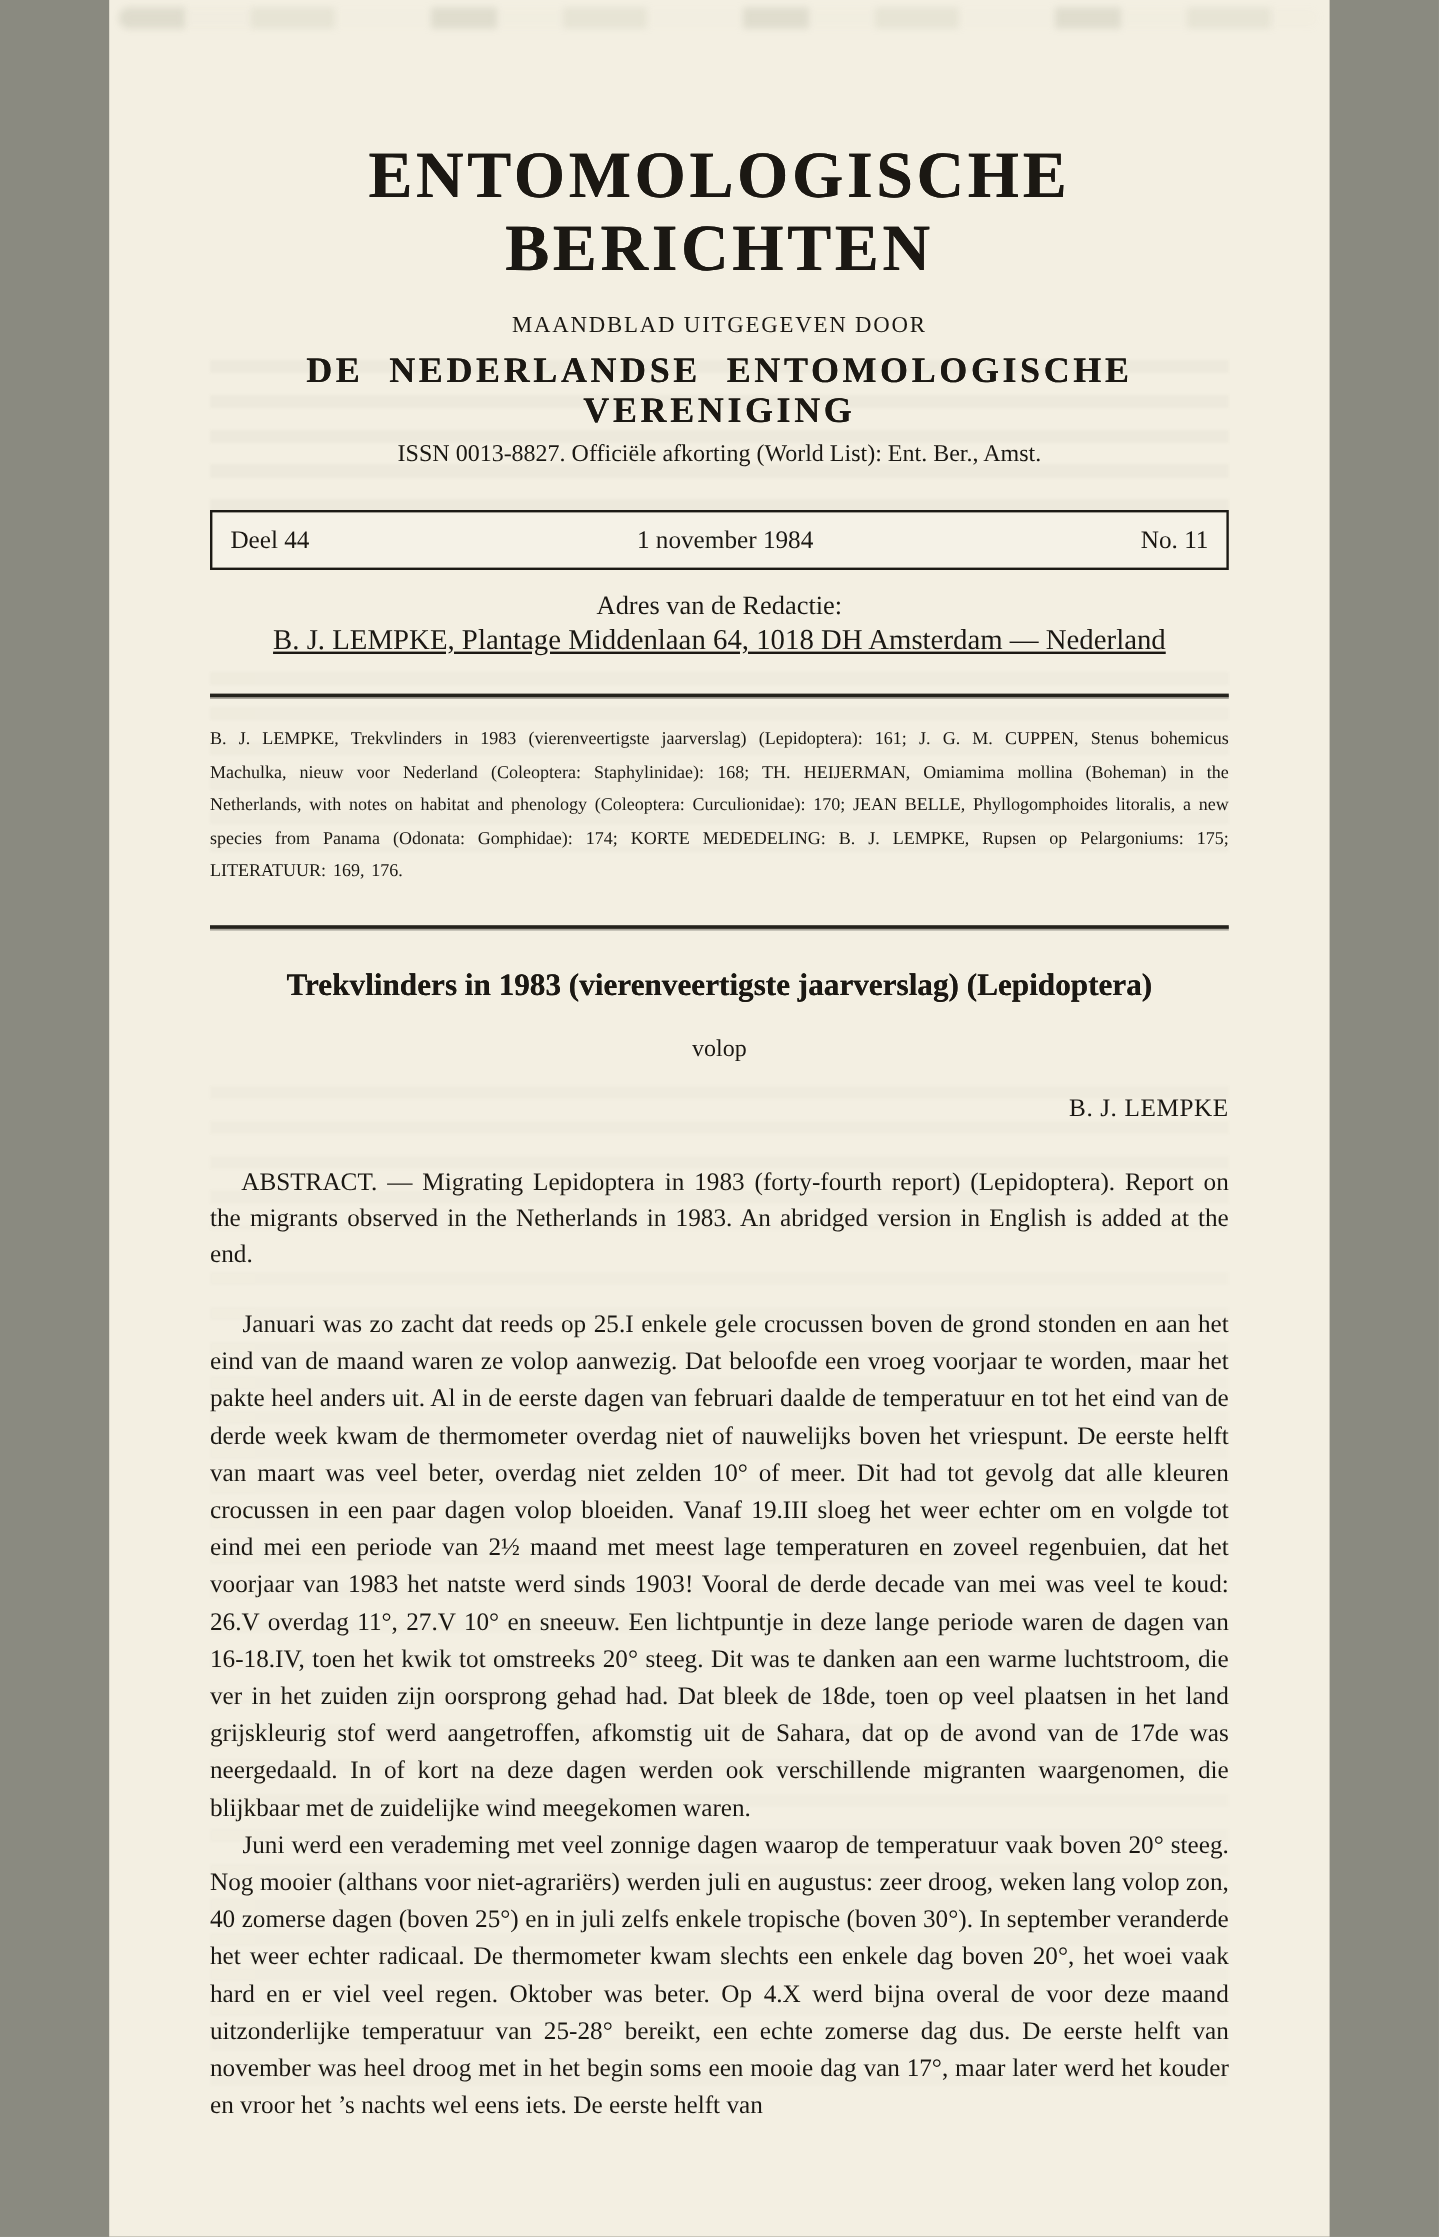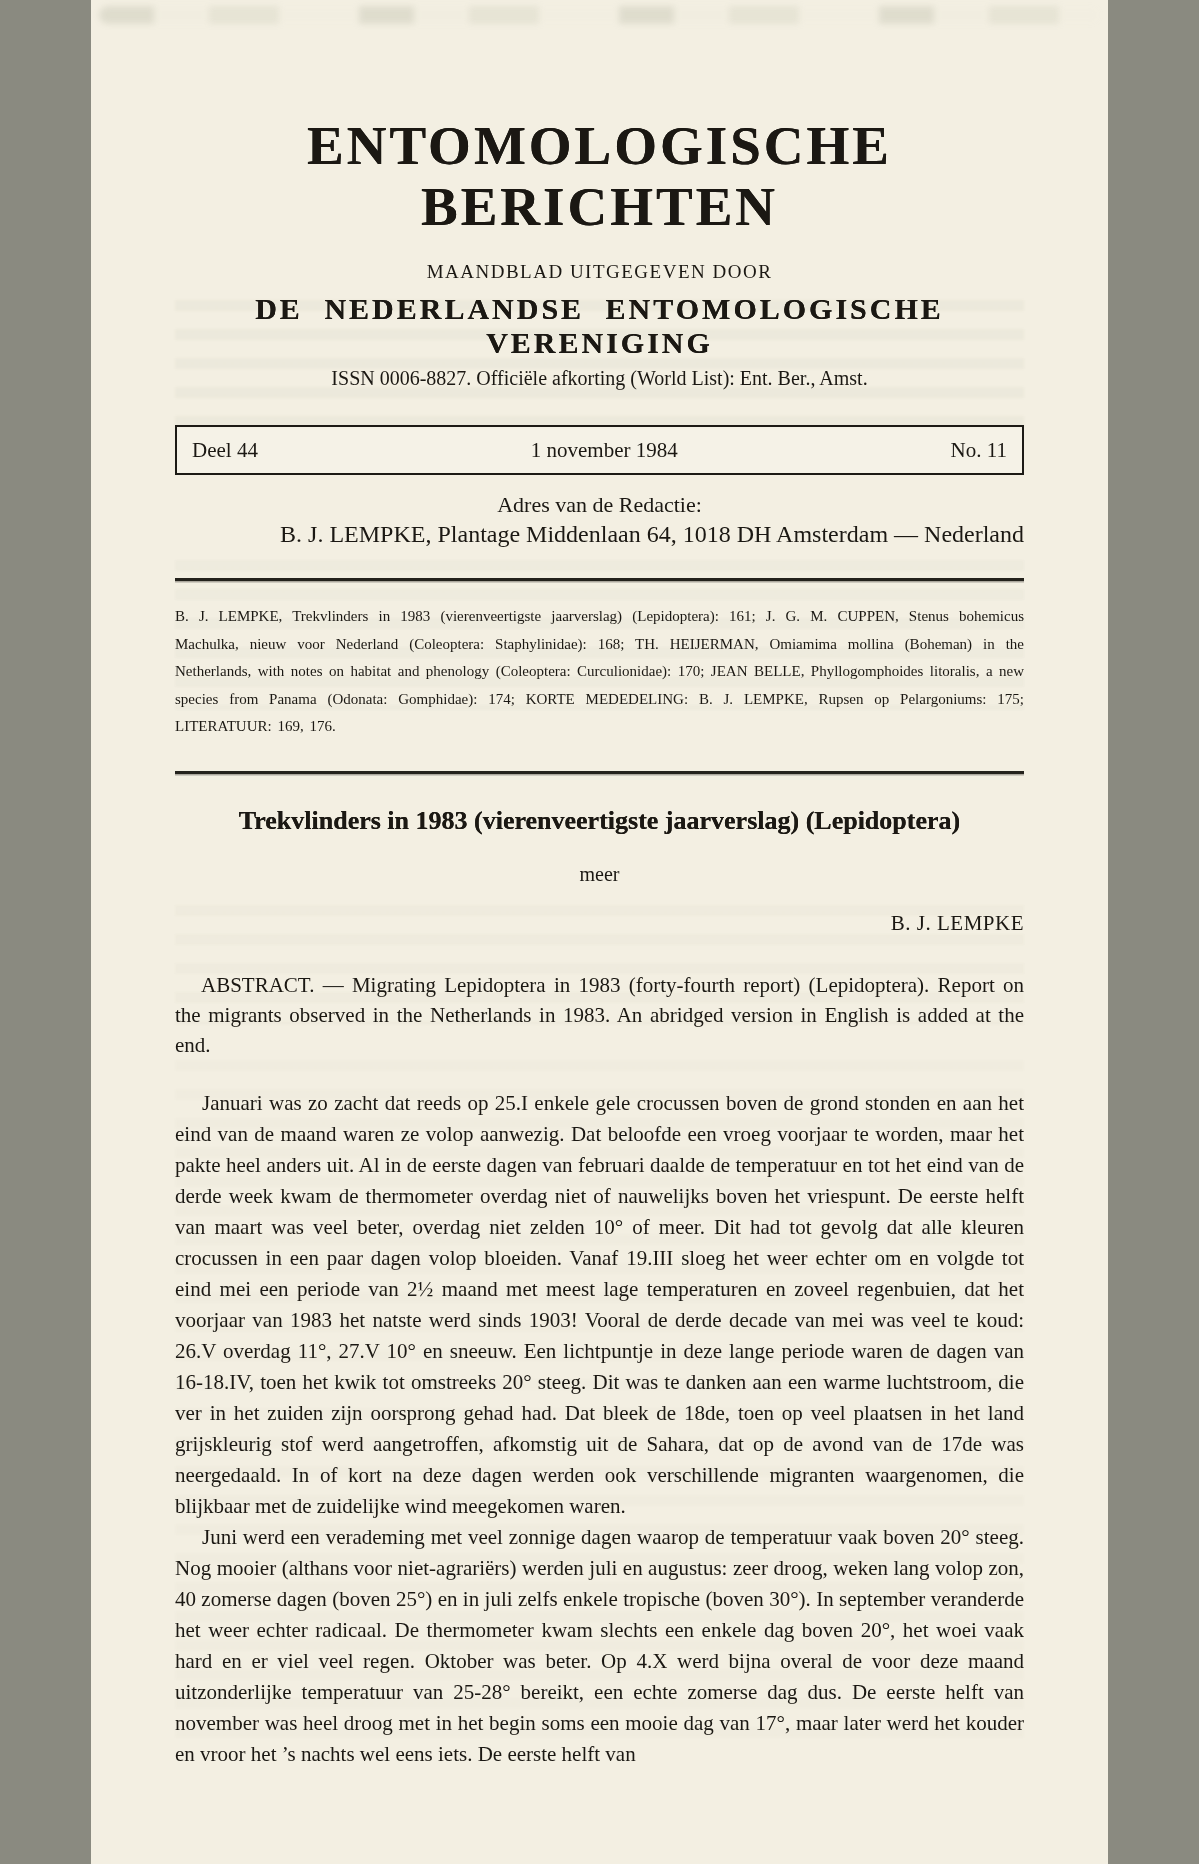--- a/index.html
+++ b/index.html
@@ -74,22 +74,23 @@
     background:rgba(255,255,255,0.18);
     gap:28px;
   }
   .editorial-heading {
     margin-top:17px;
     text-align:center;
     font-size:22px;
   }
   .editorial-address {
     margin-top:3px;
-    text-align:right;
+    text-align:center;
     font-size:24px;
+    text-decoration:underline;
   }
   .rule {
     margin-top:30px;
     height:3px;
     background:#24221c;
     box-shadow:0 1.5px 0 rgba(36,34,28,0.35);
   }
   .toc {
     margin-top:22px;
     font-size:15px;
@@ -144,41 +145,41 @@
   <div class="ghost g4"></div>
 
   <div class="content">
 
     <div class="masthead-title">ENTOMOLOGISCHE BERICHTEN</div>
 
     <div class="masthead-sub1">MAANDBLAD UITGEGEVEN DOOR</div>
 
     <div class="masthead-sub2">DE NEDERLANDSE ENTOMOLOGISCHE VERENIGING</div>
 
-    <div class="issn-line">ISSN 0006-8827. Officiële afkorting (World List): Ent. Ber., Amst.</div>
+    <div class="issn-line">ISSN 0013-8827. Officiële afkorting (World List): Ent. Ber., Amst.</div>
 
     <div class="issue-bar">
       <span>Deel 44</span>
       <span>1 november 1984</span>
       <span>No. 11</span>
     </div>
 
     <div class="editorial-heading">Adres van de Redactie:</div>
 
     <div class="editorial-address">B. J. LEMPKE, Plantage Middenlaan 64, 1018 DH Amsterdam — Nederland</div>
 
     <div class="rule"></div>
 
     <div class="toc">B. J. LEMPKE, Trekvlinders in 1983 (vierenveertigste jaarverslag) (Lepidoptera): 161; J. G. M. CUPPEN, Stenus bohemicus Machulka, nieuw voor Nederland (Coleoptera: Staphylinidae): 168; TH. HEIJERMAN, Omiamima mollina (Boheman) in the Netherlands, with notes on habitat and phenology (Coleoptera: Curculionidae): 170; JEAN BELLE, Phyllogomphoides litoralis, a new species from Panama (Odonata: Gomphidae): 174; KORTE MEDEDELING: B. J. LEMPKE, Rupsen op Pelargoniums: 175; LITERATUUR: 169, 176.</div>
 
     <div class="rule"></div>
 
     <div class="article-title">Trekvlinders in 1983 (vierenveertigste jaarverslag) (Lepidoptera)</div>
 
-    <div class="byline-door">meer</div>
+    <div class="byline-door">volop</div>
 
     <div class="author-name">B. J. LEMPKE</div>
 
 
     <p class="abstract">ABSTRACT. — Migrating Lepidoptera in 1983 (forty-fourth report) (Lepidoptera). Report on the migrants observed in the Netherlands in 1983. An abridged version in English is added at the end.</p>
 
     <div class="body-block">
       <p class="body-par">Januari was zo zacht dat reeds op 25.I enkele gele crocussen boven de grond stonden en aan het eind van de maand waren ze volop aanwezig. Dat beloofde een vroeg voorjaar te worden, maar het pakte heel anders uit. Al in de eerste dagen van februari daalde de temperatuur en tot het eind van de derde week kwam de thermometer overdag niet of nauwelijks boven het vriespunt. De eerste helft van maart was veel beter, overdag niet zelden 10° of meer. Dit had tot gevolg dat alle kleuren crocussen in een paar dagen volop bloeiden. Vanaf 19.III sloeg het weer echter om en volgde tot eind mei een periode van 2½ maand met meest lage temperaturen en zoveel regenbuien, dat het voorjaar van 1983 het natste werd sinds 1903! Vooral de derde decade van mei was veel te koud: 26.V overdag 11°, 27.V 10° en sneeuw. Een lichtpuntje in deze lange periode waren de dagen van 16-18.IV, toen het kwik tot omstreeks 20° steeg. Dit was te danken aan een warme luchtstroom, die ver in het zuiden zijn oorsprong gehad had. Dat bleek de 18de, toen op veel plaatsen in het land grijskleurig stof werd aangetroffen, afkomstig uit de Sahara, dat op de avond van de 17de was neergedaald. In of kort na deze dagen werden ook verschillende migranten waargenomen, die blijkbaar met de zuidelijke wind meegekomen waren.</p>
       <p class="body-par">Juni werd een verademing met veel zonnige dagen waarop de temperatuur vaak boven 20° steeg. Nog mooier (althans voor niet-agrariërs) werden juli en augustus: zeer droog, weken lang volop zon, 40 zomerse dagen (boven 25°) en in juli zelfs enkele tropische (boven 30°). In september veranderde het weer echter radicaal. De thermometer kwam slechts een enkele dag boven 20°, het woei vaak hard en er viel veel regen. Oktober was beter. Op 4.X werd bijna overal de voor deze maand uitzonderlijke temperatuur van 25-28° bereikt, een echte zomerse dag dus. De eerste helft van november was heel droog met in het begin soms een mooie dag van 17°, maar later werd het kouder en vroor het ’s nachts wel eens iets. De eerste helft van</p>
     </div>

